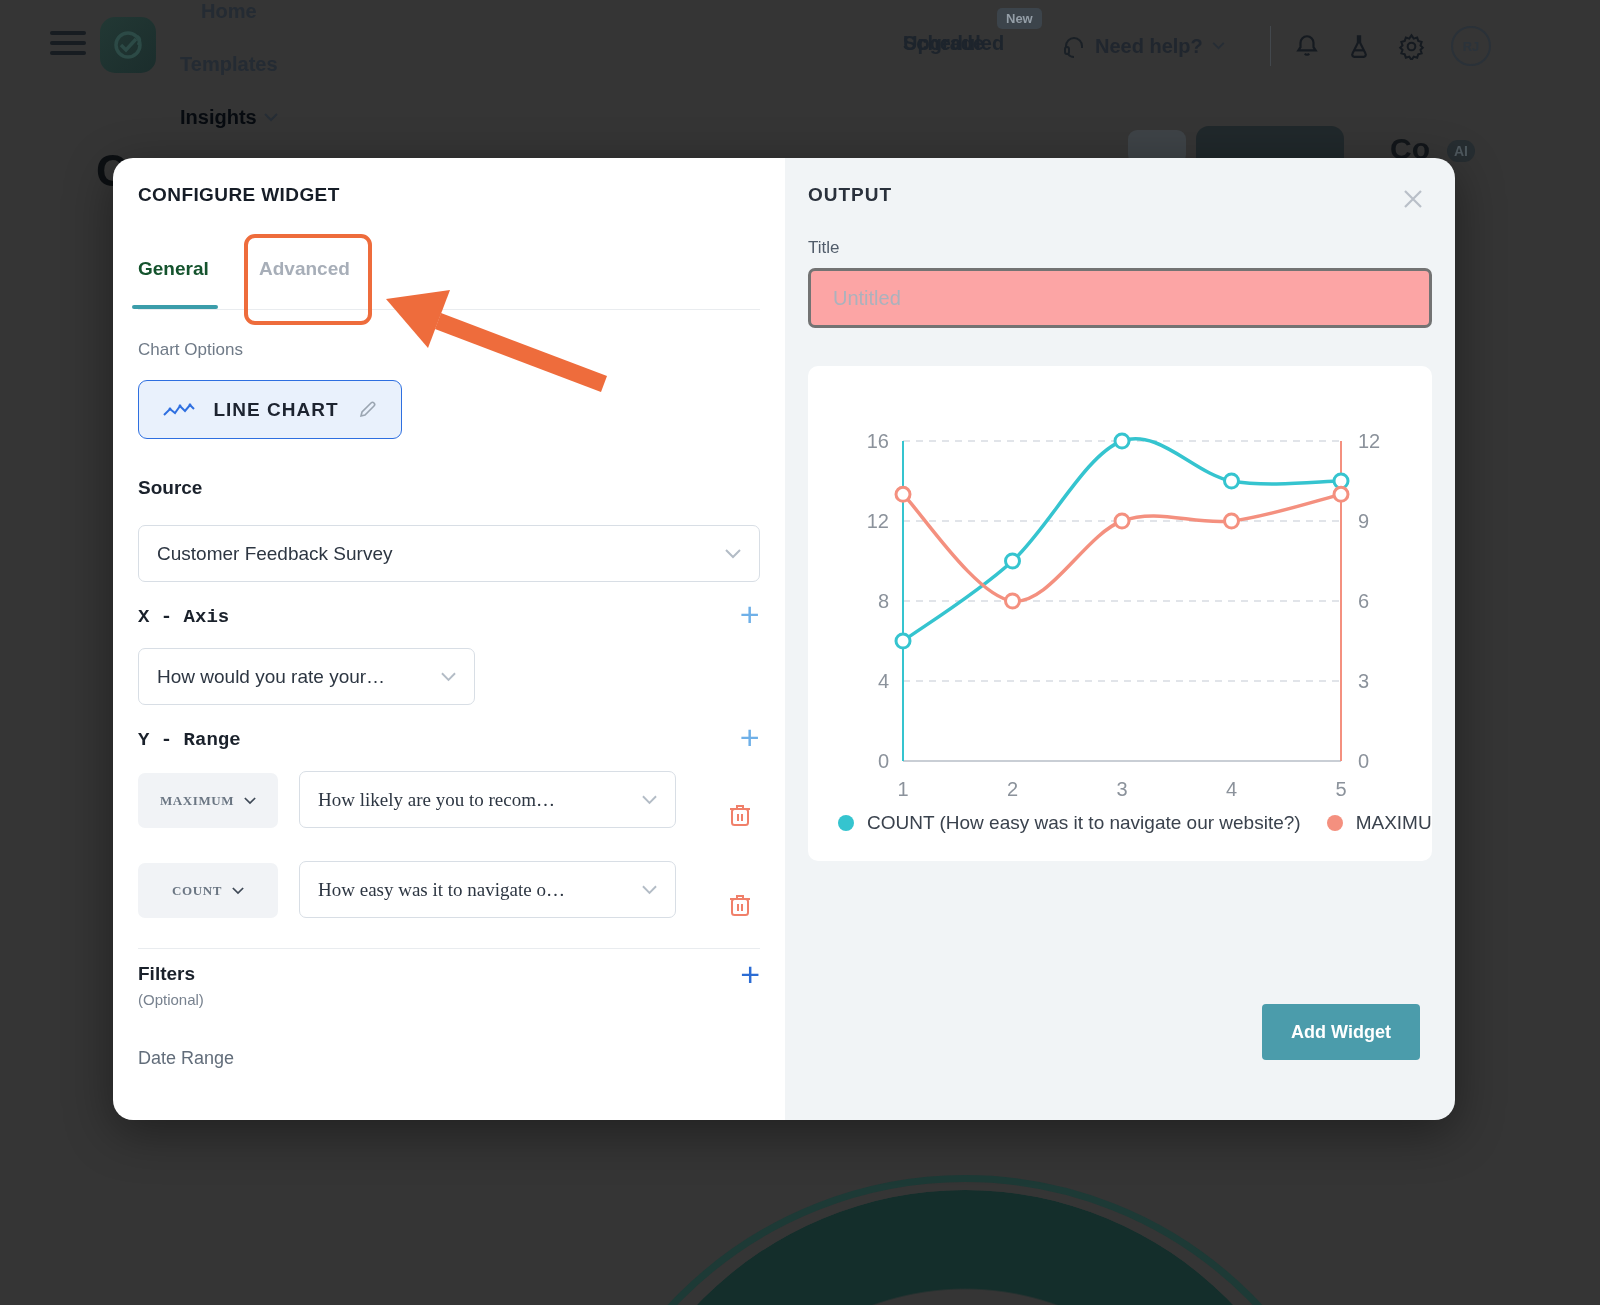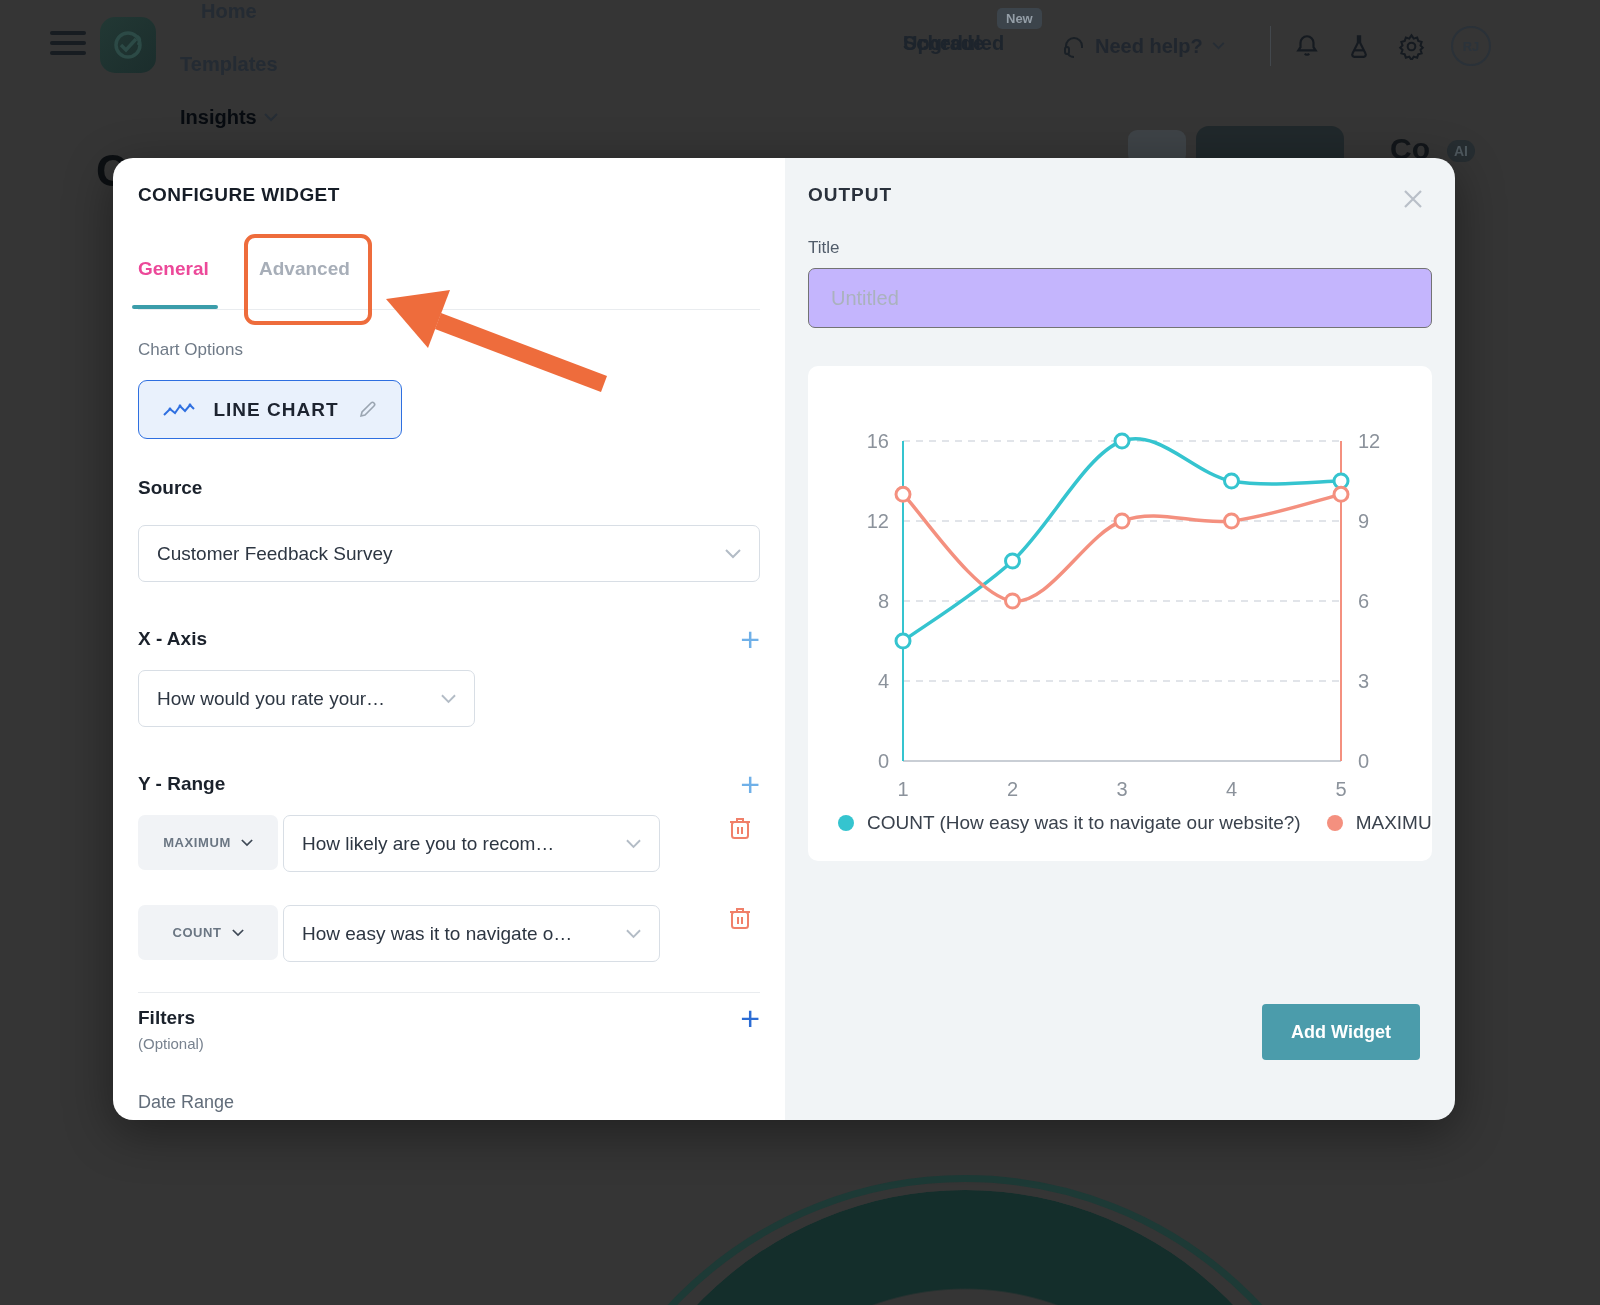--- a/index.html
+++ b/index.html
@@ -41,54 +41,54 @@
 
   
   .modal{position:absolute;left:113px;top:158px;width:1342px;height:962px;border-radius:20px;
          overflow:hidden;display:flex;box-shadow:0 12px 48px rgba(0,0,0,.4);}
   .panel-left{width:672px;background:#ffffff;box-sizing:border-box;padding:26px 25px 0 25px;position:relative;}
   .panel-right{flex:1;background:#f1f4f6;box-sizing:border-box;padding:26px 23px 0 23px;position:relative;
                display:flex;flex-direction:column;}
 
   .cfg-title{font-size:19px;font-weight:700;color:#161d27;letter-spacing:.4px;}
   .tabs{position:relative;height:103px;border-bottom:1px solid #e9ecef;}
-  .tab-general{position:absolute;left:0;top:52px;font-size:19px;font-weight:700;color:#ec4899;cursor:pointer;}
+  .tab-general{position:absolute;left:0;top:52px;font-size:19px;font-weight:700;color:#14532d;cursor:pointer;}
   .tab-underline{position:absolute;left:-6px;top:99px;width:86px;height:4px;background:#3b9daa;border-radius:2px;}
   .tab-advanced{position:absolute;left:121px;top:52px;font-size:19px;font-weight:600;color:#a7aeb8;cursor:pointer;}
   .adv-highlight{position:absolute;left:106px;top:28px;width:120px;height:83px;border:4px solid #ee6c3c;
                  border-radius:11px;pointer-events:none;}
   .annot-arrow{position:absolute;left:255px;top:118px;width:270px;height:130px;pointer-events:none;z-index:5;}
 
   .section-label{font-size:17px;color:#6f7a87;margin-top:30px;}
   .chart-type-btn{margin-top:20px;width:262px;height:57px;background:#e9f1fc;border:1.5px solid #2e6fe0;
                   border-radius:9px;display:flex;align-items:center;justify-content:center;gap:18px;cursor:pointer;}
   .chart-type-btn .lbl{font-size:19px;font-weight:700;color:#1d2430;letter-spacing:1px;}
   .h-row{display:flex;align-items:center;justify-content:space-between;}
   .heading{font-size:19px;font-weight:700;color:#1a212b;}
   .plus{font-size:34px;font-weight:300;line-height:26px;cursor:pointer;}
   .plus.light{color:#6fb0e8;}
   .plus.dark{color:#2b6cd4;}
   .select{height:57px;border:1px solid #d8dee5;border-radius:7px;background:#fff;display:flex;
           align-items:center;justify-content:space-between;padding:0 18px;font-size:19px;color:#2d3642;
           cursor:pointer;box-sizing:border-box;}
-  .mt38{margin-top:38px;} .mt28{margin-top:26px;} .mt30{margin-top:44px;} .mt18{margin-top:18px;}
-  .y-row{display:flex;align-items:flex-start;margin-top:18px;gap:5px;}
+  .mt38{margin-top:38px;} .mt28{margin-top:26px;} .mt30{margin-top:22px;font-family:Liberation Mono, monospace;} .mt18{margin-top:18px;}
+  .y-row{display:flex;align-items:flex-end;margin-top:18px;gap:21px;font-family:Liberation Serif, serif;}
   .agg-pill{width:140px;height:55px;background:#f1f3f6;border-radius:7px;display:flex;align-items:center;
             justify-content:center;gap:10px;font-size:13px;font-weight:600;letter-spacing:.6px;color:#6b7683;cursor:pointer;}
   .y-select{width:377px;}
   .trash{margin-left:auto;margin-right:8px;cursor:pointer;}
   .divider{height:1px;background:#e9ecef;margin-top:30px;}
   .optional{font-size:15px;color:#78828f;margin-top:4px;}
   .date-range{font-size:18px;color:#626d7a;margin-top:40px;}
 
   .out-title{font-size:19px;font-weight:700;color:#2a313c;letter-spacing:1px;}
   .close-x{position:absolute;right:27px;top:26px;cursor:pointer;}
   .field-label{font-size:17px;color:#515c6a;margin-top:32px;}
-  .title-input{margin-top:10px;height:60px;width:100%;box-sizing:border-box;border:1px solid #737373;
-               border-radius:7px;background:#c4b5fd;font-size:20px;color:#3a424d;padding:0 22px;outline:none;
+  .title-input{margin-top:10px;height:60px;width:100%;box-sizing:border-box;border:3px solid #737373;
+               border-radius:7px;background:#fca5a5;font-size:20px;color:#3a424d;padding:0 22px;outline:none;
                font-family:"Liberation Sans",sans-serif;}
   .title-input::placeholder{color:#aab2bd;}
   .chart-card{margin-top:38px;height:495px;background:#fff;border-radius:10px;position:relative;overflow:hidden;}
   .chart-card svg text.tick{font-size:20px;fill:#8b929b;font-family:"Liberation Sans",sans-serif;}
   .legend{position:absolute;left:30px;top:446px;display:flex;gap:26px;white-space:nowrap;align-items:center;}
   .legend-item{display:flex;align-items:center;gap:13px;font-size:19px;color:#3a424d;}
   .legend-dot{width:16px;height:16px;border-radius:50%;flex:0 0 16px;}
   .add-widget{margin-top:143px;align-self:flex-end;margin-right:12px;width:158px;height:56px;background:#4b9cab;
               border:none;border-radius:4px;color:#fff;font-size:18px;font-weight:700;cursor:pointer;
               font-family:"Liberation Sans",sans-serif;}

